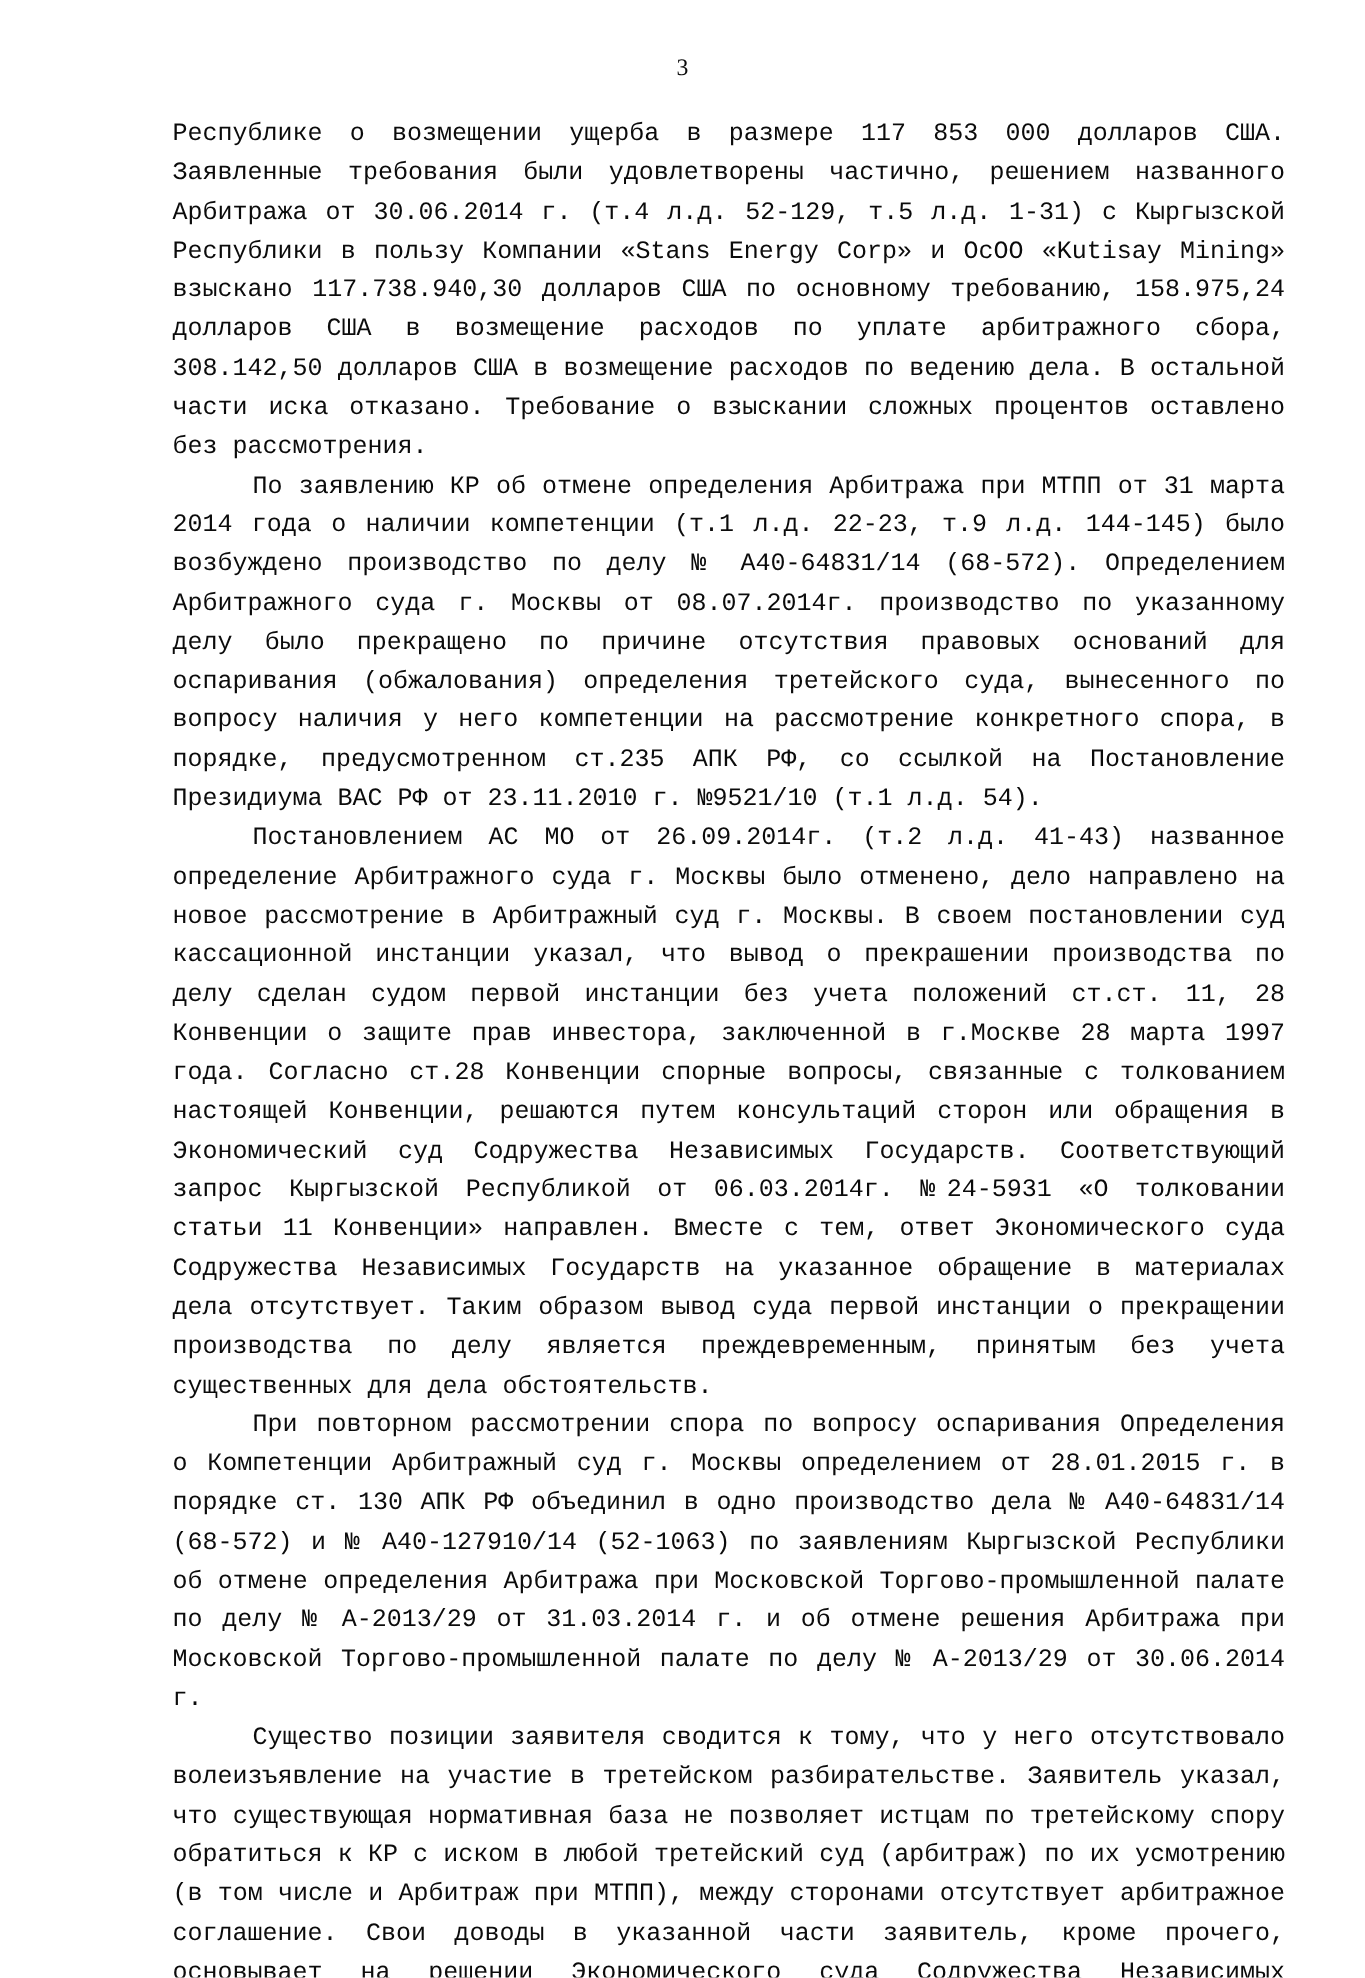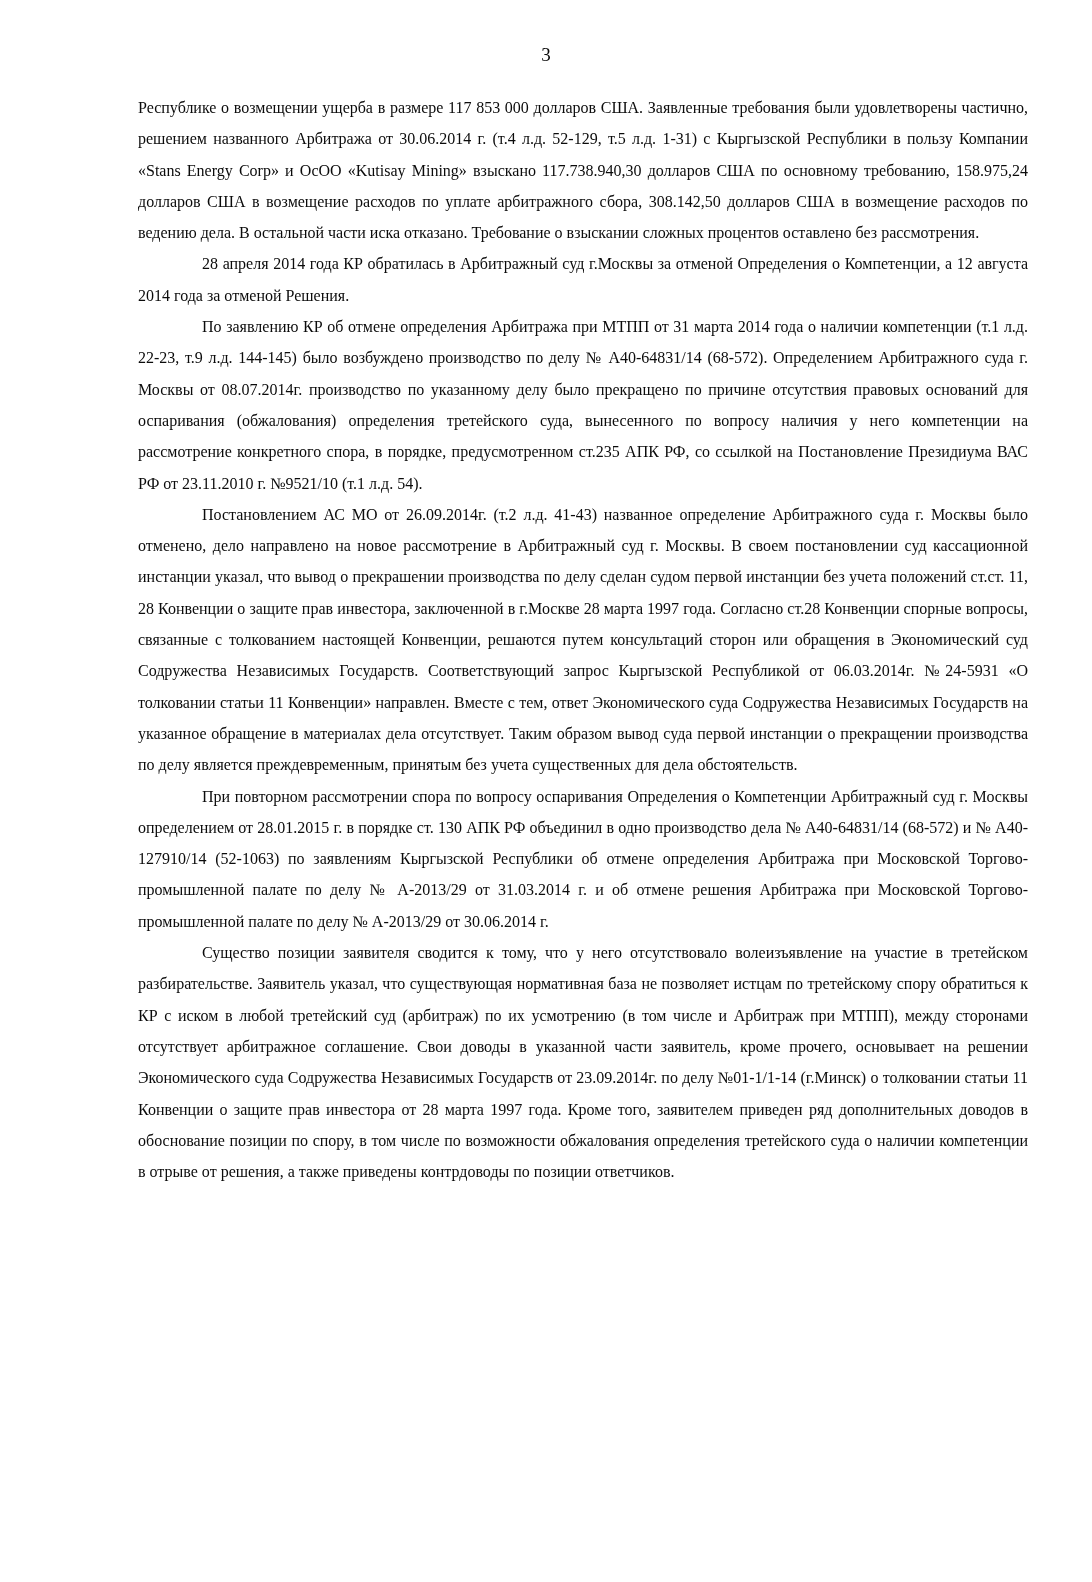--- a/index.html
+++ b/index.html
@@ -25,42 +25,42 @@
     font-size: 19px;
     margin: 0 0 26px 0;
     
     padding-right: 74px;
   }
   .doc-body {
     width: 890px;
   }
   p.para {
     margin: 0;
-    font-size: 16px;
+    font-size: 20px;
     line-height: 31.3px;
     text-align: justify;
     text-justify: inter-word;
     hyphens: none;
+    font-family: Liberation Mono, monospace;
   }
   p.para.indent {
     text-indent: 64px;
   }
   p.para.noindent {
     text-indent: 0;
   }
 </style>
 </head>
 <body>
 
 <div class="page">
 
   <div class="page-number">3</div>
 
   <div class="doc-body">
     <p class="para noindent">Республике  о возмещении ущерба в размере 117 853 000 долларов США. Заявленные требования были удовлетворены частично,   решением названного Арбитража от 30.06.2014 г. (т.4 л.д. 52-129, т.5 л.д. 1-31) с Кыргызской Республики в пользу Компании «Stans Energy Corp» и ОсОО «Kutisay Mining» взыскано 117.738.940,30 долларов США по основному требованию, 158.975,24 долларов США в возмещение расходов по уплате арбитражного сбора, 308.142,50 долларов США в возмещение расходов по ведению дела. В остальной части иска отказано. Требование о взыскании сложных процентов оставлено без рассмотрения.</p>
-    <p class="para indent">28 апреля 2014 года КР обратилась в Арбитражный суд г.Москвы за отменой Определения о Компетенции, а 12 августа 2014 года за отменой Решения.</p>
     <p class="para indent">По заявлению КР об отмене определения Арбитража при МТПП от 31 марта 2014 года о наличии компетенции (т.1 л.д. 22-23, т.9 л.д. 144-145) было возбуждено производство по делу № А40-64831/14 (68-572). Определением Арбитражного суда г. Москвы от 08.07.2014г. производство по указанному делу было прекращено по причине отсутствия правовых оснований для оспаривания (обжалования) определения третейского суда, вынесенного по вопросу наличия у него компетенции на рассмотрение конкретного спора, в порядке, предусмотренном ст.235 АПК РФ, со ссылкой на Постановление Президиума ВАС РФ от 23.11.2010 г. №9521/10 (т.1 л.д. 54).</p>
     <p class="para indent">Постановлением АС МО от 26.09.2014г. (т.2 л.д. 41-43) названное определение Арбитражного суда г. Москвы было отменено, дело направлено на новое рассмотрение в Арбитражный суд г. Москвы.  В своем постановлении суд кассационной инстанции указал, что вывод о прекрашении производства по делу сделан судом первой инстанции без учета положений ст.ст. 11, 28 Конвенции о защите прав инвестора, заключенной в г.Москве 28 марта 1997 года. Согласно ст.28 Конвенции спорные вопросы, связанные с толкованием настоящей Конвенции, решаются путем консультаций сторон или обращения в Экономический суд Содружества Независимых Государств. Соответствующий запрос Кыргызской Республикой от 06.03.2014г. №24-5931 «О толковании статьи 11 Конвенции» направлен. Вместе с тем, ответ Экономического суда Содружества Независимых Государств на указанное обращение в материалах дела отсутствует. Таким образом вывод суда первой инстанции о прекращении производства по делу является преждевременным, принятым без учета существенных для дела обстоятельств.</p>
     <p class="para indent">При повторном рассмотрении спора по вопросу оспаривания Определения о Компетенции Арбитражный суд г. Москвы определением от 28.01.2015 г. в порядке ст. 130 АПК РФ объединил в одно производство дела № А40-64831/14 (68-572) и № А40-127910/14 (52-1063) по заявлениям Кыргызской Республики об отмене определения Арбитража при Московской Торгово-промышленной палате по делу № А-2013/29 от 31.03.2014 г. и об отмене решения Арбитража при Московской Торгово-промышленной палате по делу № А-2013/29 от 30.06.2014 г.</p>
     <p class="para indent">Существо позиции заявителя сводится к тому, что у него отсутствовало волеизъявление на участие в третейском разбирательстве. Заявитель указал, что существующая нормативная база не позволяет истцам по третейскому спору обратиться к КР с иском в любой третейский суд (арбитраж) по их усмотрению (в том числе и Арбитраж при МТПП), между сторонами отсутствует арбитражное соглашение. Свои доводы в указанной части заявитель, кроме прочего, основывает на решении Экономического суда Содружества Независимых Государств от 23.09.2014г. по делу №01-1/1-14 (г.Минск) о толковании статьи 11 Конвенции о защите прав инвестора от 28 марта 1997 года. Кроме того, заявителем приведен ряд дополнительных доводов в обоснование позиции по спору, в том числе по возможности обжалования определения третейского суда о наличии компетенции в отрыве от решения, а также приведены контрдоводы по позиции ответчиков.</p>
   </div>
 
 </div>
 
 </body></html>

